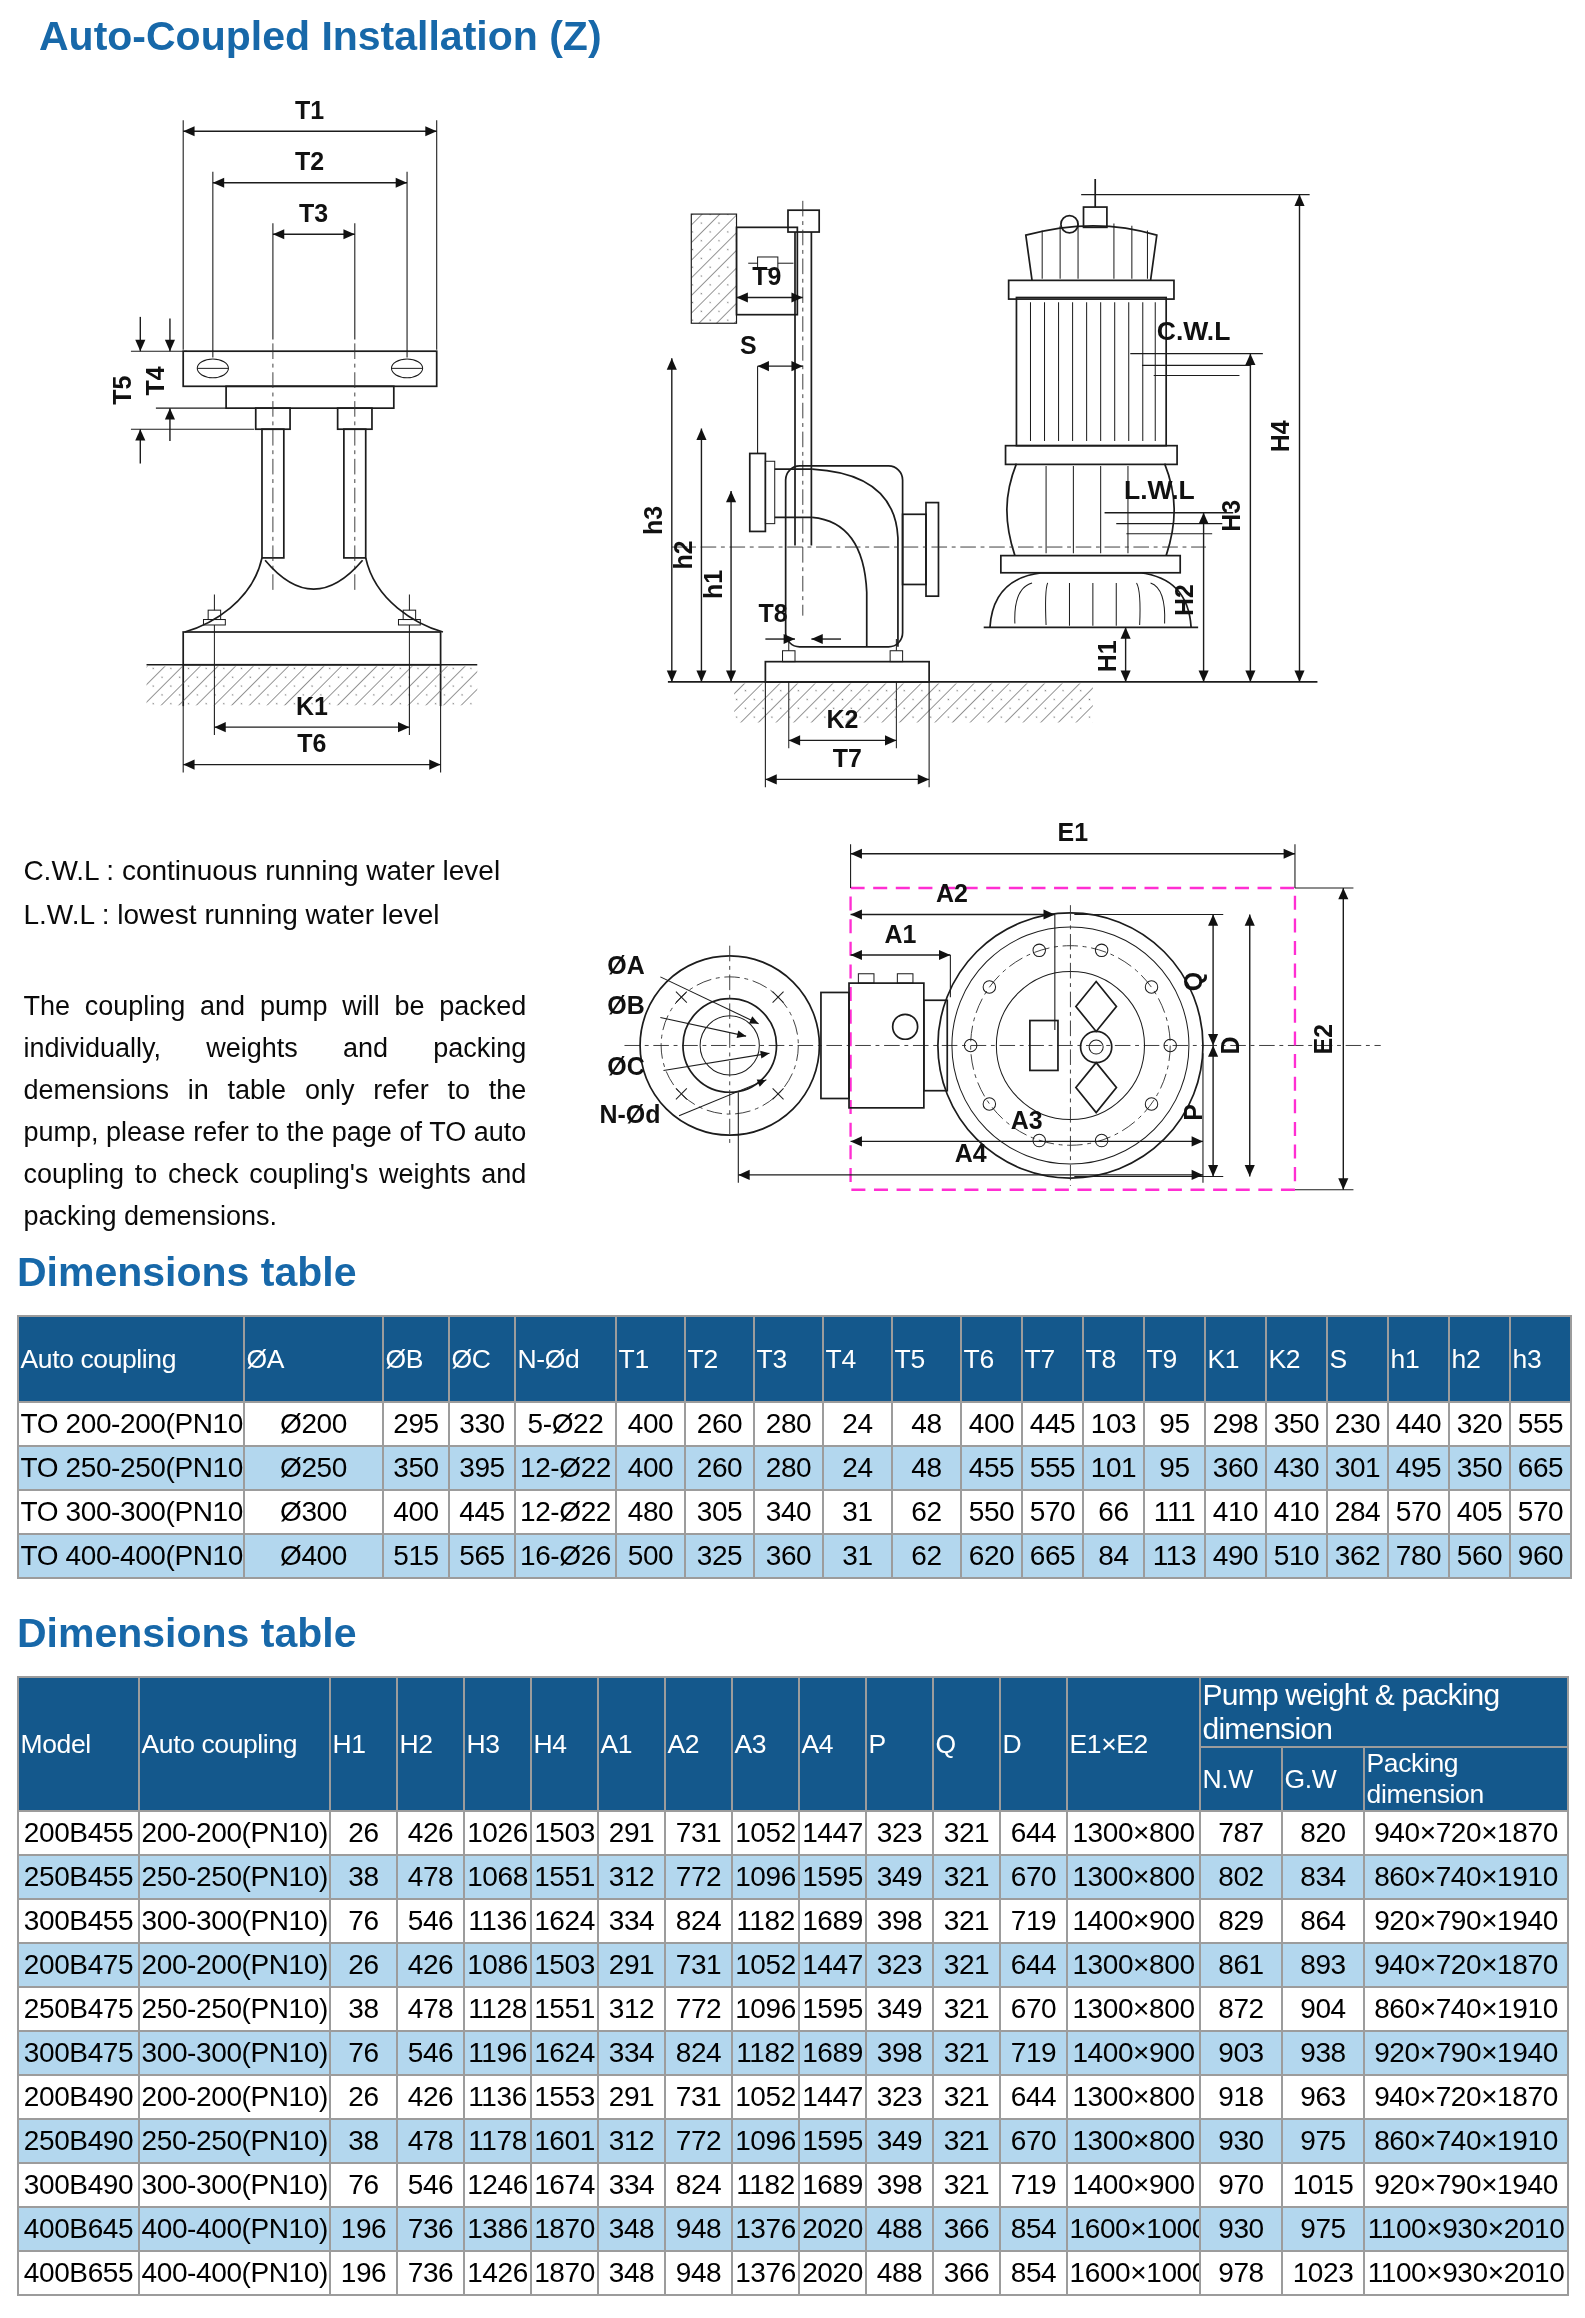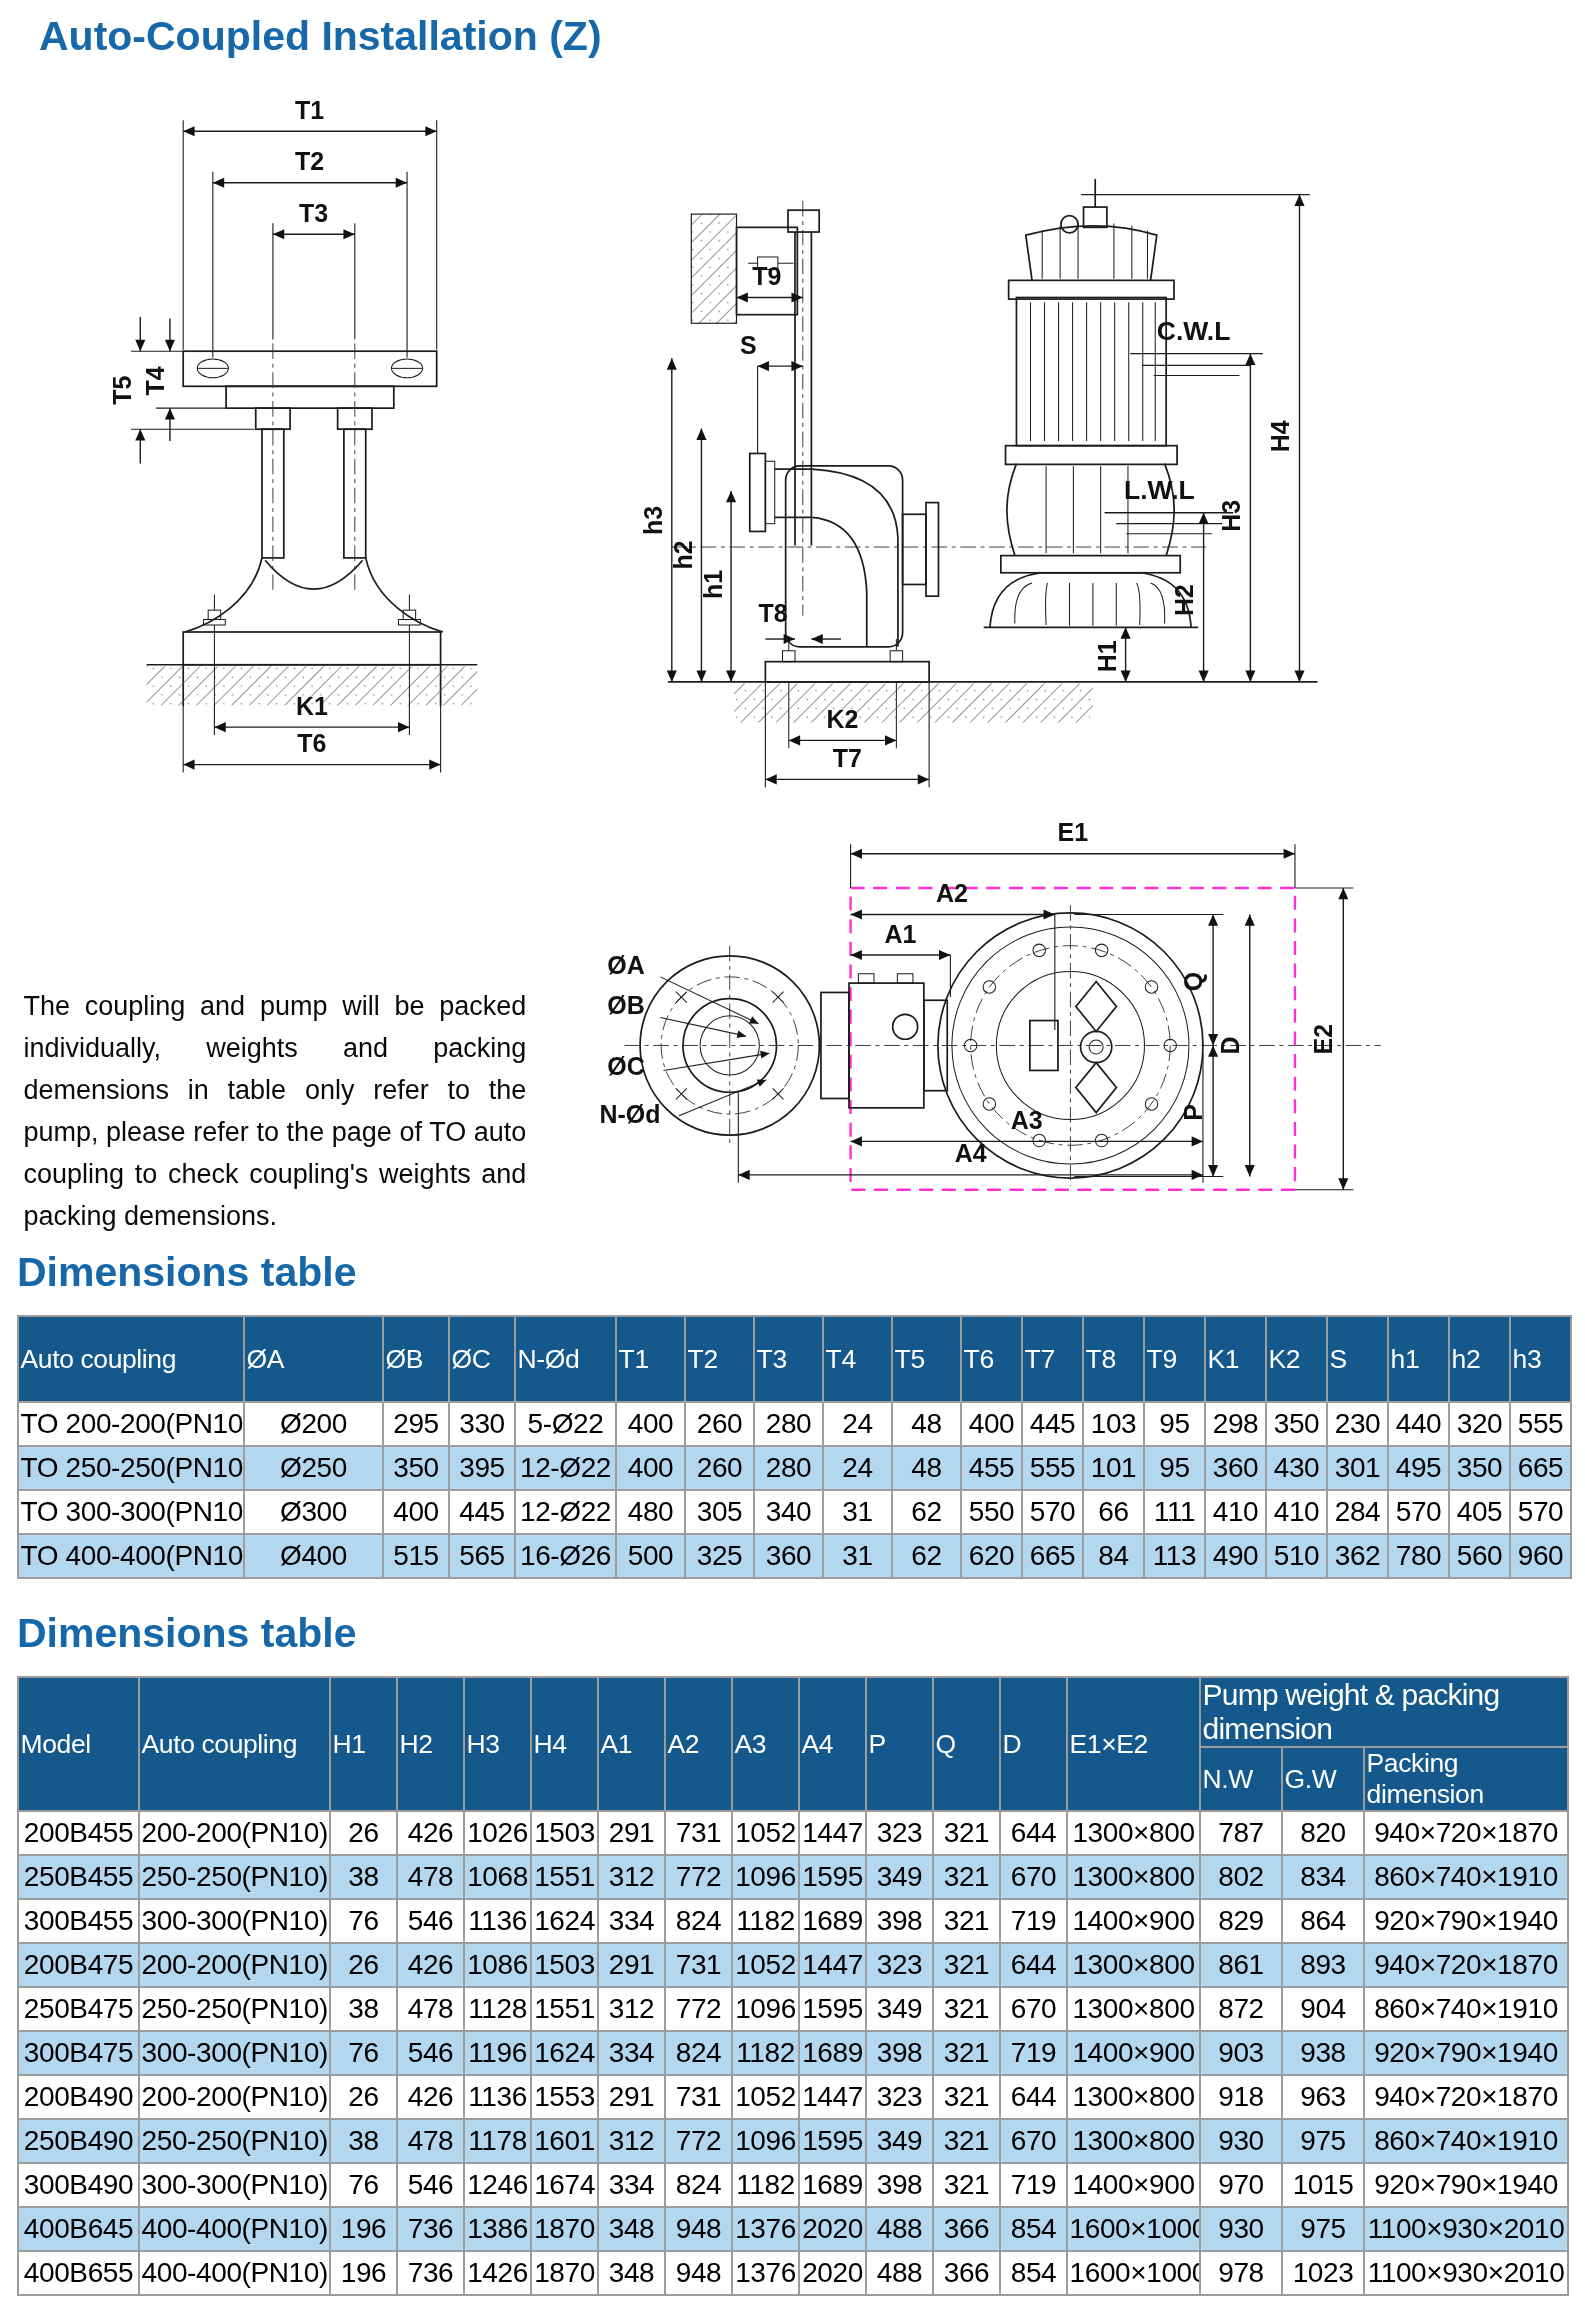--- a/index.html
+++ b/index.html
@@ -374,20 +374,22 @@
     <text class="dl" x="484" y="470" text-anchor="middle">A4</text>
 
     <line class="ex" x1="900" y1="118" x2="975" y2="118"></line>
       <line class="ex" x1="900" y1="505" x2="975" y2="505"></line>
     <line class="dm" x1="962" y1="118" x2="962" y2="505" marker-start="url(#a3)" marker-end="url(#a3)"></line>
     <text class="dl" transform="rotate(-90 948 312)" x="948" y="312" text-anchor="middle">E2</text>
   </g>
 </svg>
 
 <div id="legend" class="abs">
+  <p>C.W.L : continuous running water level</p>
+  <p>L.W.L :  lowest running water level</p>
 </div>
 <p id="note" class="abs">The coupling and pump will be packed individually, weights and packing demensions in table only refer to the pump, please refer to the page of TO auto coupling to check coupling's weights and packing demensions.</p>
 
 <h2 id="heading1" class="abs blue-heading">Dimensions table</h2>
 
 <table id="table1" class="dim-table">
   <colgroup>
     <col style="width:226px">
       <col style="width:139px">
       <col style="width:66px">

